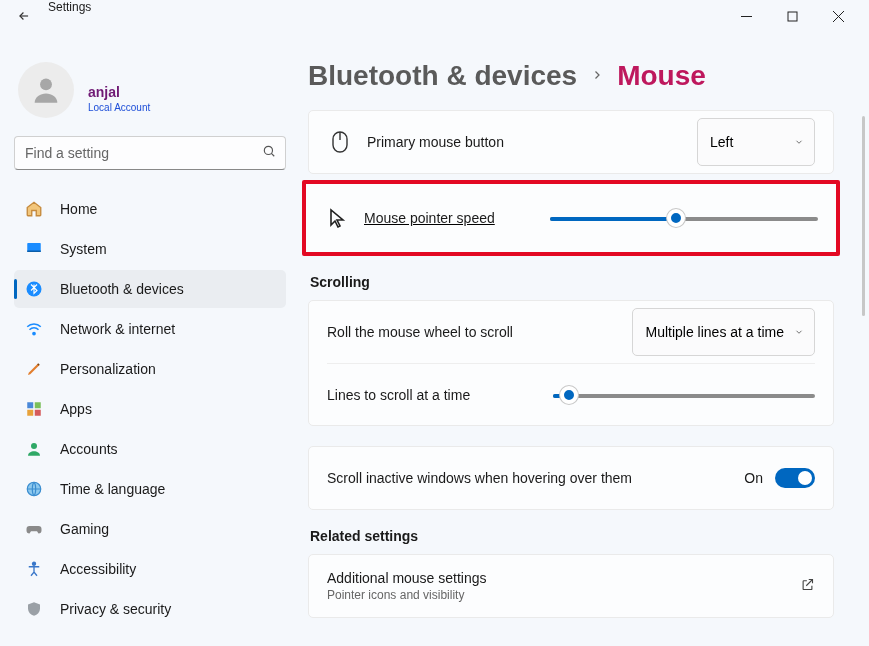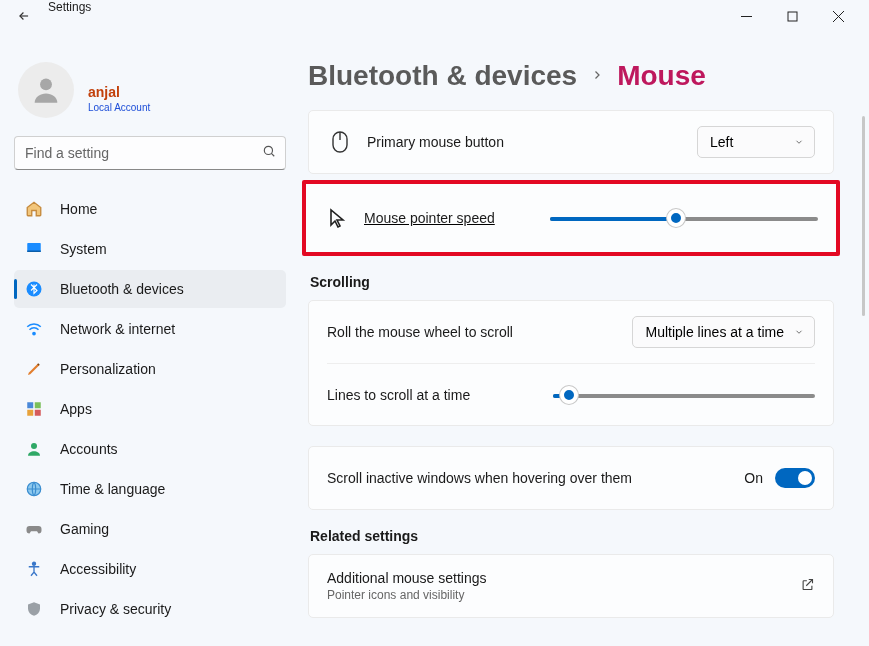--- a/index.html
+++ b/index.html
@@ -11,21 +11,21 @@
   .win-controls { margin-left: auto; display: flex; }
   .win-btn { width: 46px; height: 32px; display: flex; align-items: center; justify-content: center; cursor: pointer; }
 
   .main-wrap { display: flex; height: calc(100% - 48px); }
 
   .sidebar { width: 300px; padding: 8px 14px; display: flex; flex-direction: column; }
   .profile { display: flex; align-items: center; padding: 6px 4px 18px 4px; }
   .avatar { width: 56px; height: 56px; border-radius: 50%; background: #ececec; display:flex; align-items:center; justify-content:center; }
   .avatar svg { width: 34px; height: 34px; }
   .profile-text { margin-left: 14px; }
-  .profile-name { font-size: 14px; font-weight: 600; color: #c2410c; margin-top: 16px; }
+  .profile-name { font-size: 14px; font-weight: 600; color: #701a75; margin-top: 16px; }
   .profile-sub  { font-size: 10px; color: #1d4ed8; margin-top: 2px; }
 
   .search-row { position: relative; margin-bottom: 20px; }
   .search-input { width: 100%; height: 34px; border: 1px solid #d0d0d0; border-bottom: 1.5px solid #888; border-radius: 4px; padding: 0 34px 0 10px; font-size: 14px; background: #fdfdfe; }
   .search-input::placeholder { color: #666; }
   .search-icon { position: absolute; right: 10px; top: 50%; transform: translateY(-50%); color: #555; }
 
   .nav { display: flex; flex-direction: column; gap: 2px; }
   .nav-item { display: flex; align-items: center; height: 38px; padding: 0 10px; border-radius: 5px; cursor: pointer; font-size: 14px; color: #1a1a1a; position: relative; }
   .nav-item.active { background: #eaedf1; }
@@ -42,21 +42,21 @@
   .bc-current{ font-size: 28px; font-weight: 600; color: #be185d; }
 
   .card { background: #fcfdfe; border: 1px solid #eaeaea; border-radius: 5px; padding: 0 18px; margin-bottom: 4px; }
   .row { display: flex; align-items: center; min-height: 62px; }
   .row + .row { border-top: 1px solid #eee; }
   .row-icon { width: 26px; display:flex; justify-content:center; margin-right: 14px; color:#333; }
   .row-label { font-size: 14px; color: #1a1a1a; flex: 0 0 auto; }
   .row-sublabel { font-size: 12px; color: #666; margin-top: 2px; }
   .row-control { margin-left: auto; display:flex; align-items:center; gap: 12px; }
 
-  .select { height: 32px; border: 1px solid #d6d6d6; border-radius: 5px; background:#fbfbfc; padding: 0 30px 0 12px; font-size: 14px; position: relative; display:flex; align-items:center; cursor: pointer; }
+  .select { height: 48px; border: 1px solid #d6d6d6; border-radius: 5px; background:#fbfbfc; padding: 0 30px 0 12px; font-size: 14px; position: relative; display:flex; align-items:center; cursor: pointer; }
   .select .chev { position:absolute; right:10px; top:50%; transform:translateY(-50%); color:#555; }
   .select.wide { min-width: 182px; }
   .select.narrow { min-width: 118px; }
 
   .highlight-box { border: 4px solid #e30923; border-radius: 2px; margin: 6px -6px 14px -6px; }
   .highlight-box .card { border: none; border-radius: 0; margin: 0; }
   .highlight-box .row { min-height: 68px; text-decoration: underline; }
 
   .slider { position: relative; width: 268px; height: 20px; }
   .slider .track-bg { position:absolute; left:0; right:0; top:9px; height:4px; border-radius:2px; background:#8b8b8b; }

